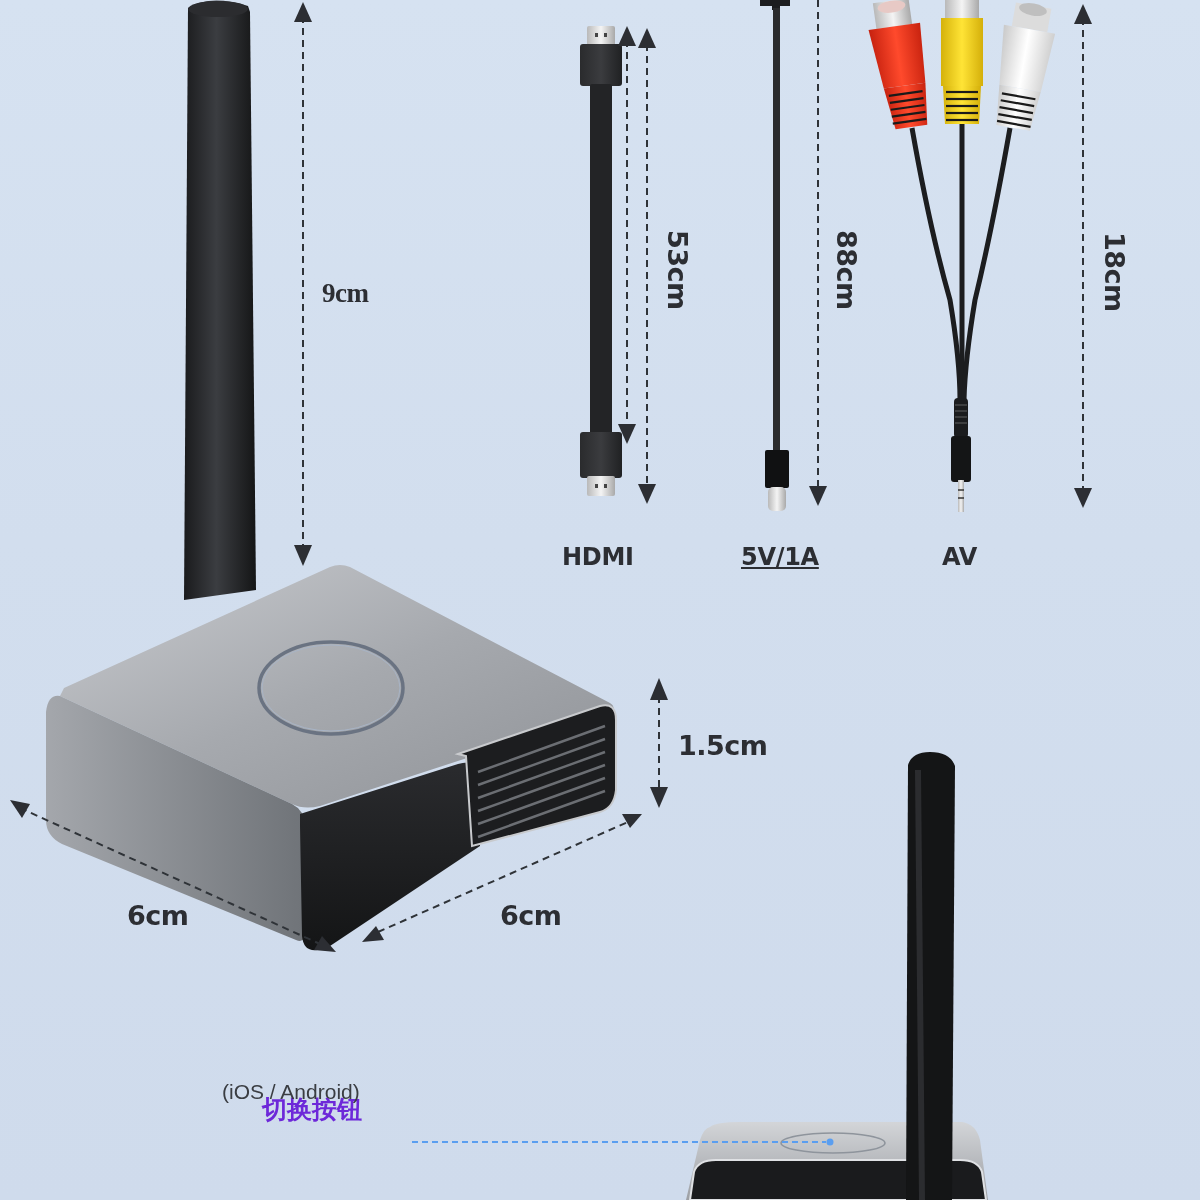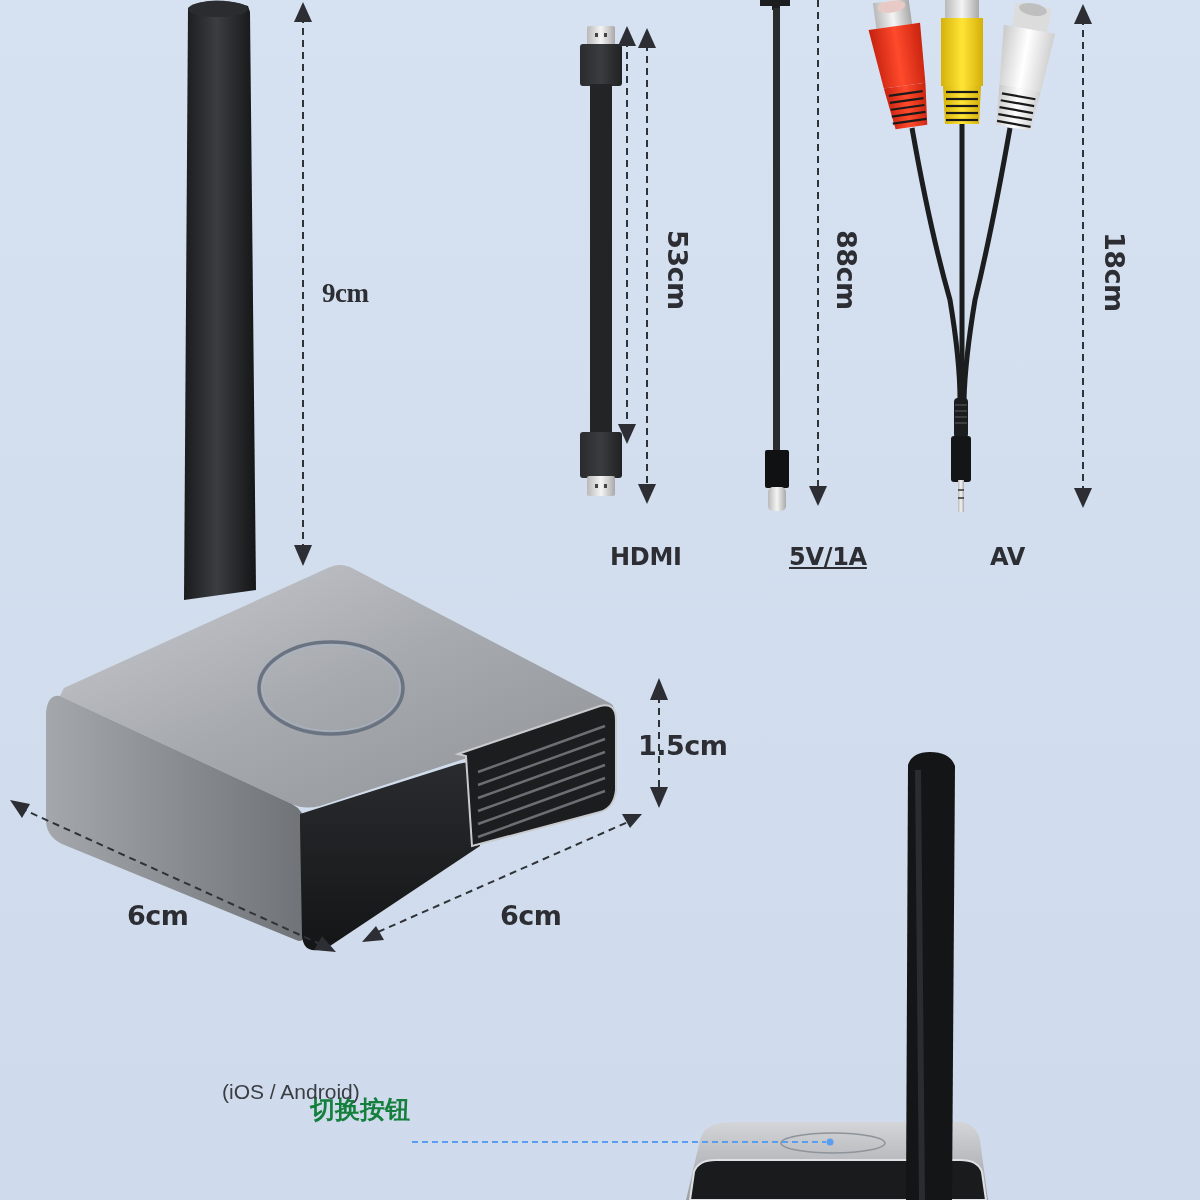--- a/index.html
+++ b/index.html
@@ -10,26 +10,25 @@
     color: #2a2c30;
   }
   svg.layer { position: absolute; left: 0; top: 0; }
   .dim-label {
     position: absolute; font-weight: bold; font-size: 27px; color: #2c2e33;
     letter-spacing: -0.5px; white-space: nowrap;
   }
   .rot90 { transform-origin: left top; transform: rotate(90deg); }
   .cable-label {
     position: absolute; font-weight: bold; font-size: 24px; color: #2c2e33;
-    white-space: nowrap; letter-spacing: -0.3px; margin-left: 48px;
+    white-space: nowrap; letter-spacing: -0.3px;
   }
   .callout-title {
-    position: absolute; font-weight: bold; font-size: 25px; color: #15803d;
+    position: absolute; font-weight: bold; font-size: 25px; color: #6d28d9;
     white-space: nowrap;
-    margin-left: 48px;
   }
   .callout-sub {
     position: absolute; font-size: 21px; color: #3a3d42; white-space: nowrap;
     font-family: "Liberation Sans", sans-serif;
   }
 </style>
 </head>
 <body>
 
 <svg class="layer" width="1200" height="1200" viewBox="0 0 1200 1200">
@@ -250,21 +249,21 @@
     <path d="M918,770 L922,1200" stroke="#2b2c2f" stroke-width="6"></path>
   </g>
 
   <g>
     <line x1="412" y1="1142" x2="826" y2="1142" stroke="#5a9ef0" stroke-width="1.8" stroke-dasharray="6,4"></line>
     <circle cx="830" cy="1142" r="3.5" fill="#5a9ef0"></circle>
   </g>
 </svg>
 
 <div class="dim-label" style="left:322px; top:278px;font-family:Liberation Serif, serif;">9cm</div>
-<div class="dim-label" style="left:638px; top:730px;">1.5cm</div>
+<div class="dim-label" style="left:678px; top:730px;">1.5cm</div>
 <div class="dim-label" style="left:127px; top:900px;">6cm</div>
 <div class="dim-label" style="left:500px; top:900px;">6cm</div>
 
 <div class="dim-label rot90" style="left:693px; top:230px;">53cm</div>
 <div class="dim-label rot90" style="left:862px; top:230px;">88cm</div>
 <div class="dim-label rot90" style="left:1130px; top:232px;">18cm</div>
 
 <div class="cable-label" style="left:562px; top:543px;">HDMI</div>
 <div class="cable-label" style="left:741px; top:543px;text-decoration:underline;">5V/1A</div>
 <div class="cable-label" style="left:942px; top:543px;">AV</div>

